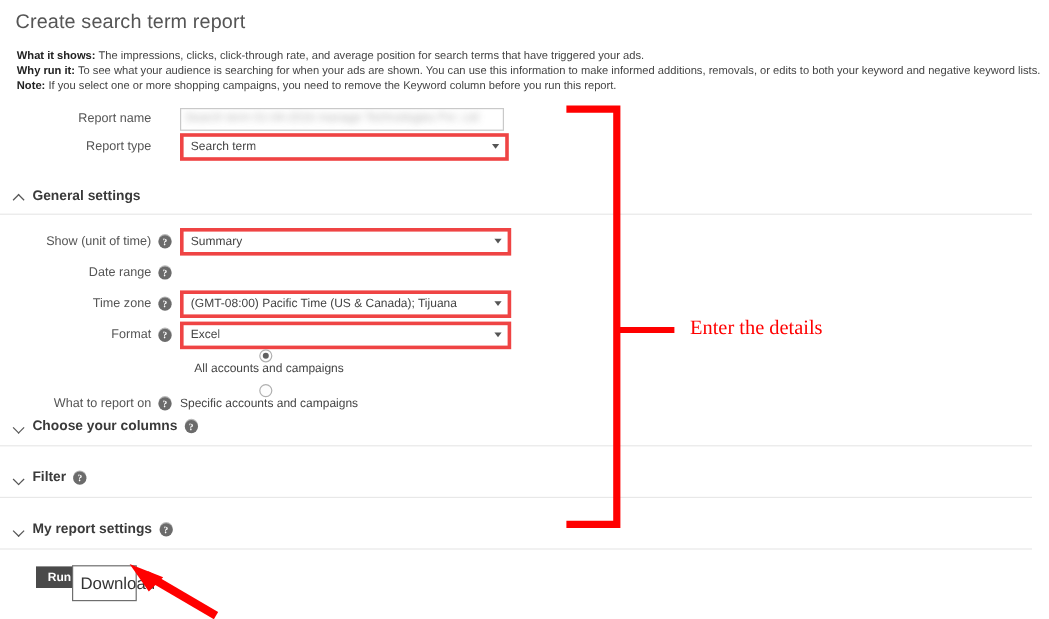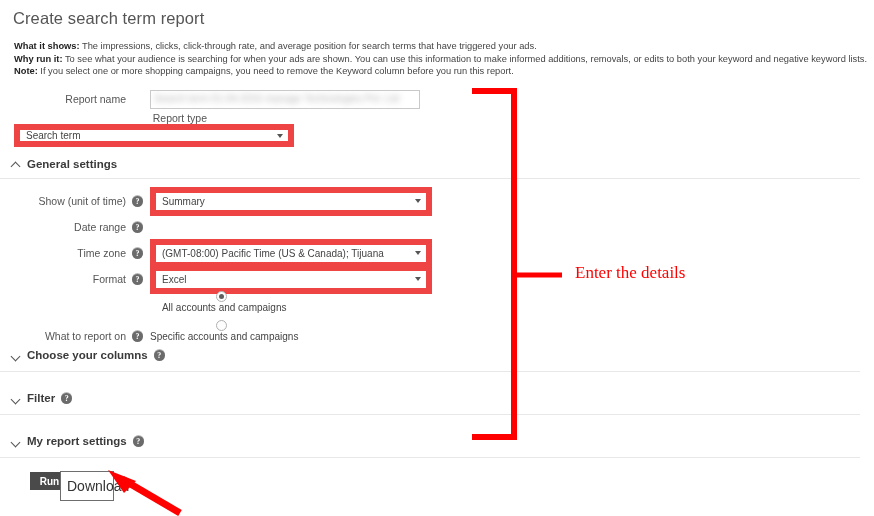--- a/index.html
+++ b/index.html
@@ -94,21 +94,21 @@
     color: #9b9b9b;
     white-space: nowrap;
     filter: blur(3.1px);
     opacity: 0.75;
     user-select: none;
   }
 
   
   .select-box {
     height: 17px;
-    border: 6px solid #ef4444;
+    border: 3px solid #ef4444;
     background: #ffffff;
     display: flex;
     align-items: center;
     position: relative;
     cursor: pointer;
   }
   .select-box .sel-text {
     font-size: 10px;
     color: #444444;
     padding-left: 6px;
@@ -272,21 +272,21 @@
 </div>
 
 <div class="form-row" style="left:14px; top:89px;">
   <div class="field-label">Report name</div>
   <div class="help-spacer"></div>
   <div class="text-input">
     <span class="redacted">Search term 01-04-2016 manage Technologies Pvt. Ltd</span>
   </div>
 </div>
 
-<div class="form-row" style="left:14px; top:112px;flex-direction:column;">
+<div class="form-row" style="left:14px; top:112px;">
   <div class="field-label">Report type</div>
   <div class="help-spacer"></div>
   <div class="select-box w268">
     <span class="sel-text">Search term</span>
     <span class="caret"></span>
   </div>
 </div>
 
 <div class="section-header" style="top:158px;">
   <span class="chevron up"></span>

